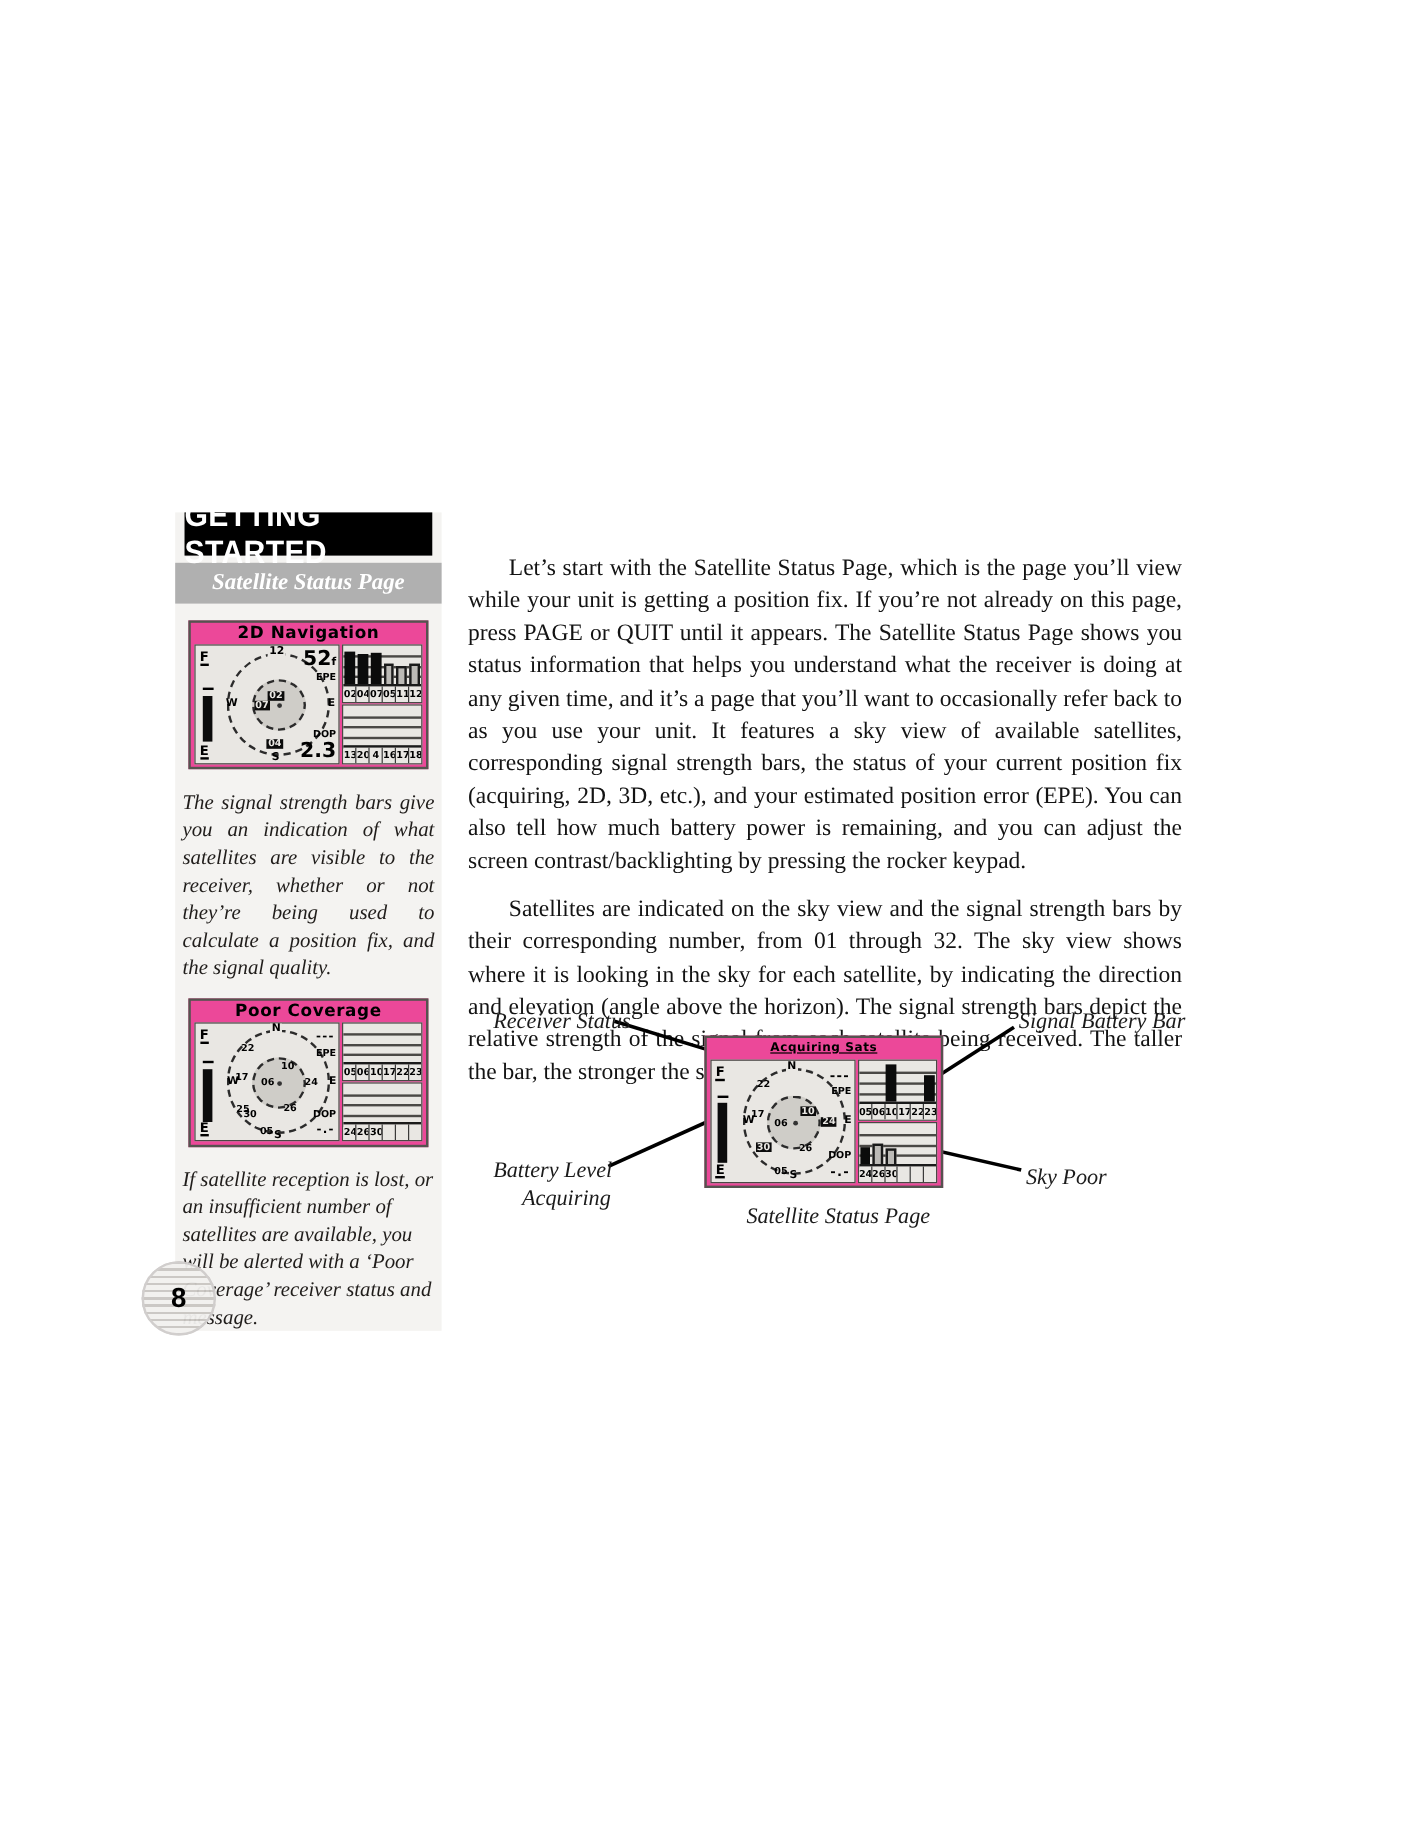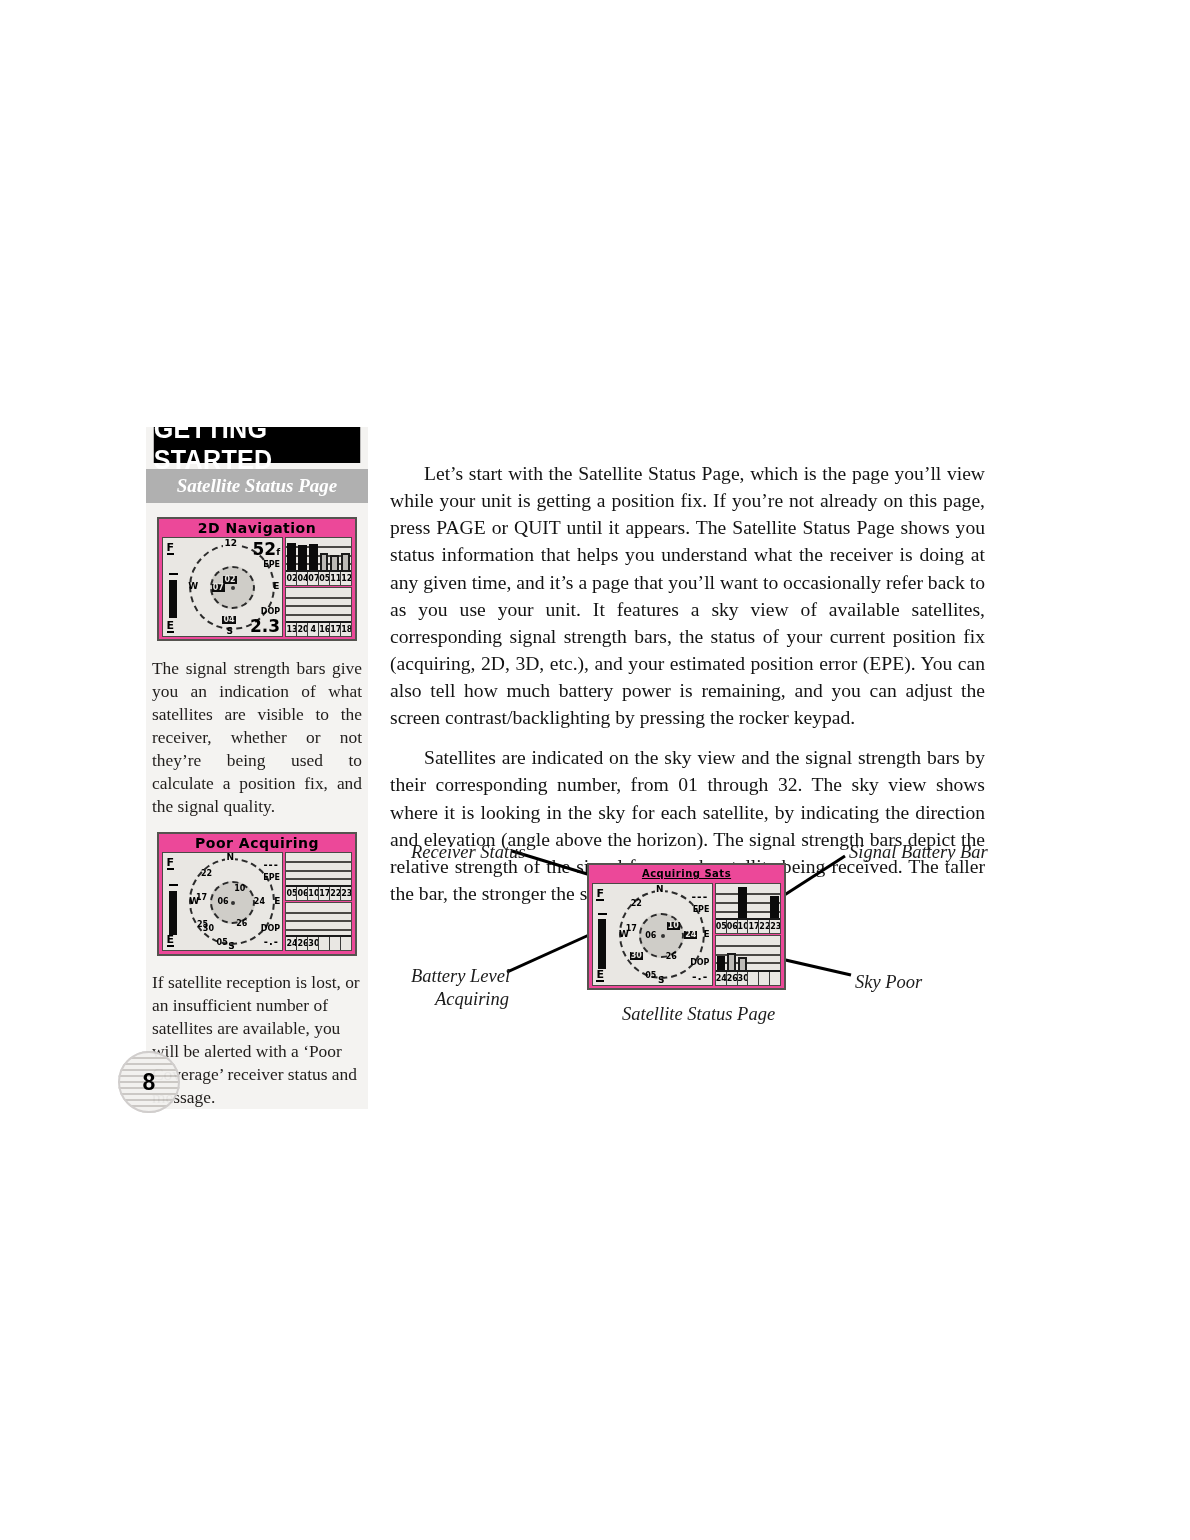--- a/index.html
+++ b/index.html
@@ -56,20 +56,21 @@
     align-items: center;
     justify-content: center;
     font-family: "Liberation Serif", serif;
     font-style: italic;
     font-weight: bold;
     font-size: 19px;
   }
 
   .side-caption {
     font-family: "Liberation Serif", serif;
+    font-style: italic;
     font-size: 17.4px;
     line-height: 1.32;
     color: #201d1b;
     padding: 0 6px;
     text-align: justify;
     text-align-last: left;
   }
   #caption-1 { margin-top: 16px; }
   #caption-2 { margin-top: 15px; text-align: left; }
 
@@ -478,21 +479,21 @@
             <span>16</span>
             <span>17</span>
             <span>18</span>
           </div>
       </div>
     </div>
 
     <div class="side-caption" id="caption-1">The signal strength bars give you an indication of what satellites are visible to the receiver, whether or not they’re being used to calculate a position fix, and the signal quality.</div>
 
     <div class="gps" id="screen-poor">
-      <div class="title">Poor Acquiring</div>
+      <div class="title">Poor Coverage</div>
 
       <div class="skypanel">
         <div class="batt-col">
           <div class="batt-E-top">F</div>
           <div class="batt-tick" style="top:30%"></div>
           <div class="batt-fill" style="top:38%; bottom:14%"></div>
           <div class="batt-E-bot">E</div>
         </div>
         <div class="sky">
           <div class="ring outer"></div>

